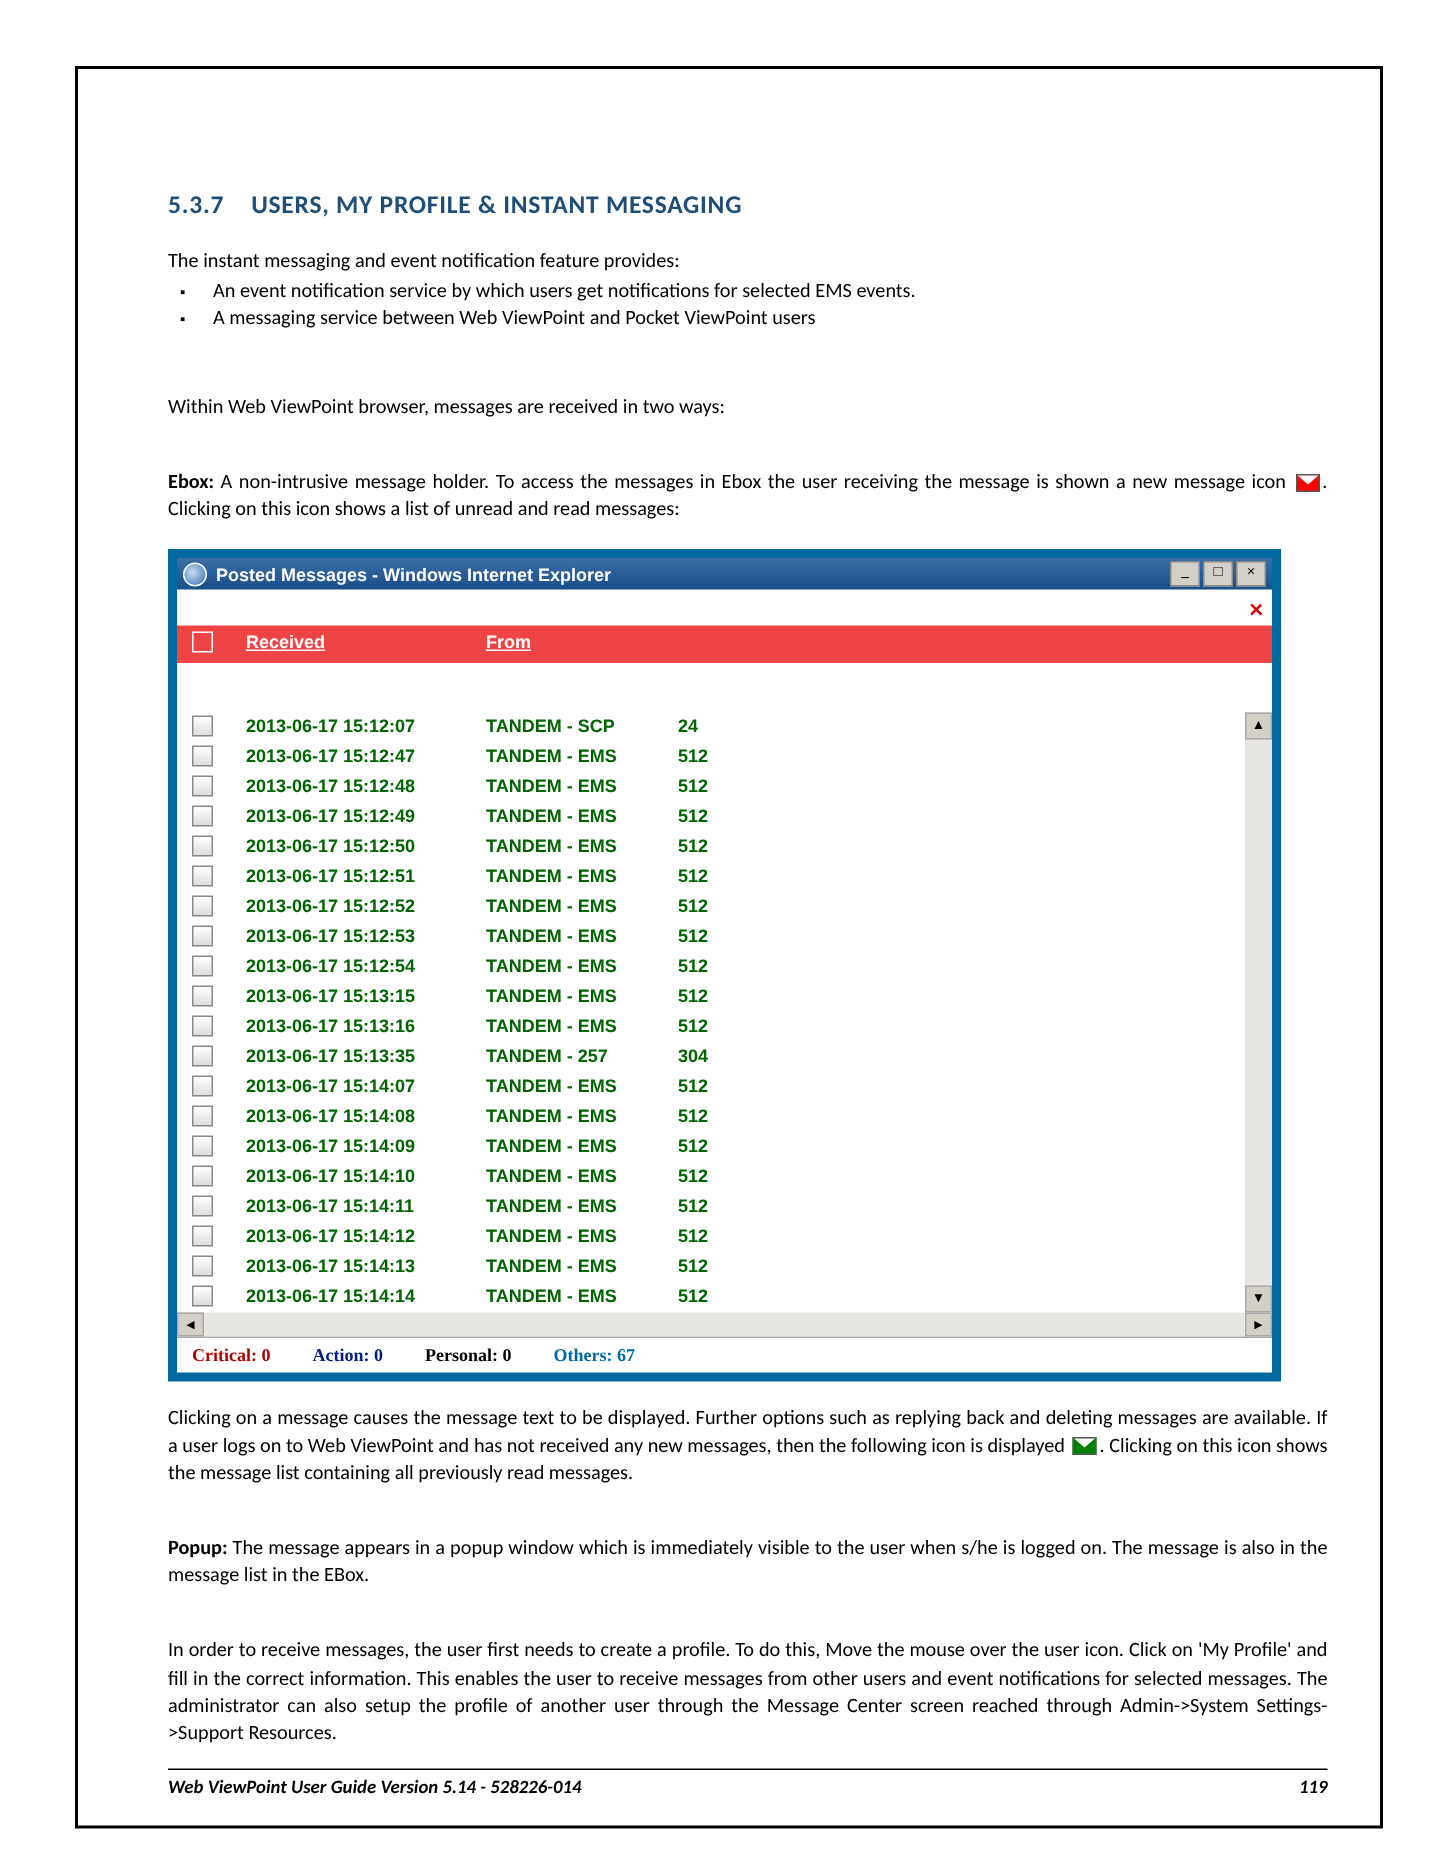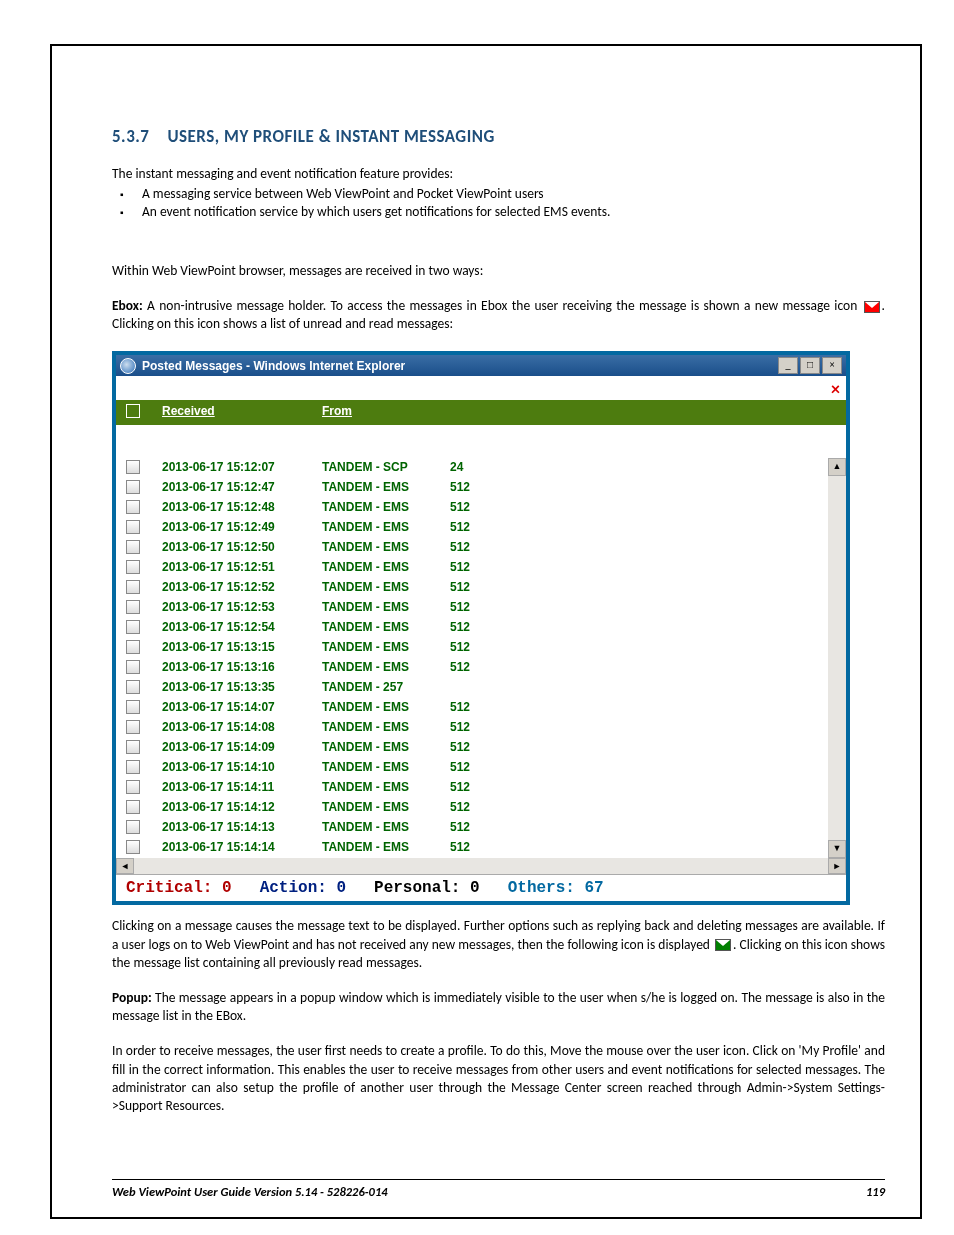--- a/index.html
+++ b/index.html
@@ -32,38 +32,38 @@
     letter-spacing: 0.5px;
     margin: 0 0 18px 0;
   }
   .section-heading .num { margin-right: 18px; }
   p { margin: 0 0 3px 0; line-height: 1.35; font-size: 13.5px;}
   .intro { margin-bottom: 2px; }
   ul.bullets { margin: 0 0 12px 0; padding-left: 28px; list-style: none;}
   ul.bullets li { position: relative; padding-left: 2px; line-height: 1.35; font-size:13.5px;}
   ul.bullets li::before { content:"▪"; position:absolute; left:-20px; font-size:10px; top:3px;}
   .spacer { height: 28px; }
-  .justify { text-align: justify; }
+  .justify { text-align: justify; margin-top: 15px; }
   .msg-icon {
     display:inline-block; width:14px; height:10px;
     border:1px solid #555; background:#ff0000;
     position:relative; vertical-align:middle; margin:0 2px;
   }
   .msg-icon::after{
     content:""; position:absolute; left:0; top:0;
     border-left:7px solid transparent; border-right:7px solid transparent;
     border-top:6px solid #fff;
   }
   .msg-icon.green { background:#008000; }
 
   
   .shot {
     width: 730px;
     margin: 18px 0 12px 0;
-    border: 4px solid #0369a1;
+    border: 6px solid #0369a1;
     background:#fff;
   }
   .shot .titlebar{
     display:flex; align-items:center;
     background: linear-gradient(to bottom, #3a6ea5, #1a4e8a);
     color:#fff; font-weight:bold; font-size:12px;
     padding:2px 4px; font-family: Tahoma, sans-serif;
   }
   .shot .titlebar .ie { width:14px;height:14px;border-radius:50%;
     background: radial-gradient(circle at 40% 40%, #cde, #2a6db8);
@@ -75,21 +75,21 @@
     color:#000; font-weight:bold; font-family:Tahoma;
   }
   .closebar{height:20px;text-align:right;padding:2px 6px;}
   .closebar .x{color:#d00;font-weight:bold;font-size:18px;}
 
   .grid{
     font-family: Verdana, Tahoma, sans-serif;
     font-size:12px;
   }
   .grid .hdr{
-    display:flex; background:#4d7c0f; color:#fff;
+    display:flex; background:#ef4444; color:#fff;
     font-weight:bold; text-decoration:underline;
     padding:4px 0;
   }
   .grid .hdr .chkcell{width:34px;padding-left:10px;}
   .grid .hdr .chkcell .box{width:12px;height:12px;border:1px solid #fff;display:inline-block;}
   .grid .row{ display:flex; padding:1.5px 0; }
   .grid .col-chk{width:34px;padding-left:10px;}
   .grid .col-rec{width:160px;padding-left:2px;}
   .grid .col-from{width:128px;}
   .grid .col-sub{flex:1;}
@@ -108,21 +108,21 @@
   .scroll .btn{height:16px;border:1px solid #aaa;background:#d4d0c8;
     text-align:center;font-size:9px;line-height:14px;}
   .scroll .track{flex:1;}
   .hscroll{height:16px;background:#e8e6e2;display:flex;}
   .hscroll .btn{width:16px;border:1px solid #aaa;background:#d4d0c8;
     text-align:center;font-size:9px;line-height:14px;}
   .hscroll .track{flex:1;}
 
   .statusbar{
     border-top:1px solid #aaa;
-    padding:4px 10px; font-family:Liberation Mono, monospace;font-size:16px;
+    padding:4px 10px; font-family:Liberation Serif, serif;font-size:12px;
     display:flex; gap:28px;
   }
   .statusbar .crit{color:#b00000;font-weight:bold;}
   .statusbar .act{color:#002080;font-weight:bold;}
   .statusbar .pers{color:#000;font-weight:bold;}
   .statusbar .oth{color:#0369a1;font-weight:bold;}
 
   .footer{
     position:absolute; bottom:18px; left:60px; right:35px;
     border-top:1.5px solid #000; padding-top:4px;
@@ -135,22 +135,22 @@
 
 <div class="page">
  <div class="page-border">
 
   <h2 class="section-heading">
     <span class="num">5.3.7</span><span>USERS, MY PROFILE &amp; INSTANT MESSAGING</span>
   </h2>
 
   <p class="intro">The instant messaging and event notification feature provides:</p>
   <ul class="bullets">
+    <li>An event notification service by which users get notifications for selected EMS events.</li>
     <li>A messaging service between Web ViewPoint and Pocket ViewPoint users</li>
-    <li>An event notification service by which users get notifications for selected EMS events.</li>
   </ul>
 
   <div class="spacer"></div>
   <p>Within Web ViewPoint browser, messages are received in two ways:</p>
   <div style="height:14px"></div>
 
   <p class="justify">
     <b>Ebox:</b><span> A non-intrusive message holder. To access the messages in Ebox the user receiving the message is shown a new message icon </span><span class="msg-icon"></span><span>. Clicking on this icon shows a list of unread and read messages:</span>
   </p>
 
@@ -237,20 +237,21 @@
               <div class="row">
                 <div class="col-chk"><span class="chk"></span></div>
                 <div class="col-rec">2013-06-17 15:13:16</div>
                 <div class="col-from">TANDEM - EMS</div>
                 <div class="col-sub">512</div>
               </div>
               <div class="row">
                 <div class="col-chk"><span class="chk"></span></div>
                 <div class="col-rec">2013-06-17 15:13:35</div>
                 <div class="col-from">TANDEM - 257</div>
+                <div class="col-sub">304</div>
               </div>
               <div class="row">
                 <div class="col-chk"><span class="chk"></span></div>
                 <div class="col-rec">2013-06-17 15:14:07</div>
                 <div class="col-from">TANDEM - EMS</div>
                 <div class="col-sub">512</div>
               </div>
               <div class="row">
                 <div class="col-chk"><span class="chk"></span></div>
                 <div class="col-rec">2013-06-17 15:14:08</div>

